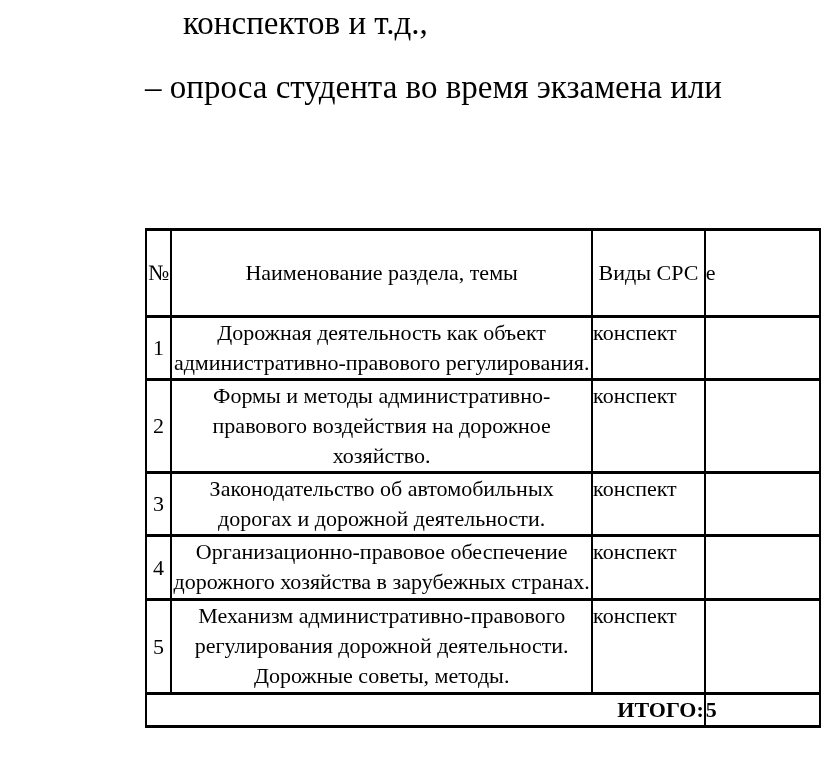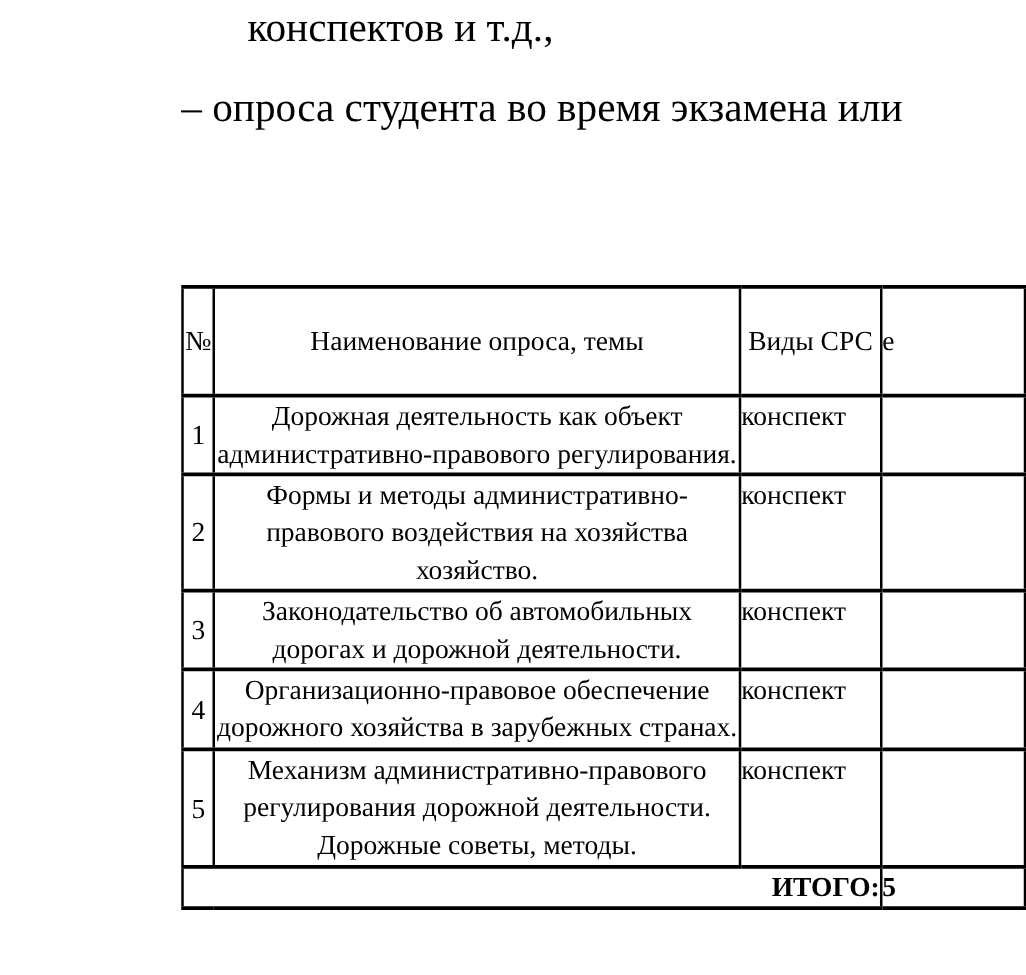--- a/index.html
+++ b/index.html
@@ -11,21 +11,21 @@
     overflow: hidden;
     color: #000000;
     font-family: "Liberation Serif", "DejaVu Serif", serif;
   }
   .intro-line {
     position: absolute;
     font-size: 33px;
     line-height: 40px;
     white-space: nowrap;
   }
-  .intro-line-1 { left: 198px; top: 3px; }
+  .intro-line-1 { left: 183px; top: 3px; }
   .intro-line-2 { left: 145px; top: 67px; }
   .doc-heading {
     position: absolute;
     left: 509px;
     top: 179px;
     margin: 0;
     font-size: 33px;
     line-height: 40px;
     font-weight: bold;
     white-space: nowrap;
@@ -98,37 +98,37 @@
   <table class="srs-table">
     <colgroup>
       <col class="col-num">
       <col class="col-topic">
       <col class="col-type">
       <col class="col-extra">
     </colgroup>
     <tbody>
       <tr class="hdr-row">
         <td class="cell-hdr">№</td>
-        <td class="cell-hdr">Наименование опроса, темы</td>
+        <td class="cell-hdr">Наименование раздела, темы</td>
         <td class="cell-hdr">Виды СРС</td>
         <td class="cell-hdr-clipped">е</td>
       </tr>
 
       <tr class="row-h2">
         <td class="cell-num">1</td>
         <td class="cell-topic">Дорожная деятельность как объект
 административно-правового регулирования.</td>
         <td class="cell-type">конспект</td>
         <td class="cell-extra"></td>
       </tr>
 
       <tr class="row-h3">
         <td class="cell-num">2</td>
         <td class="cell-topic">Формы и методы административно-
-правового воздействия на хозяйства
+правового воздействия на дорожное
 хозяйство.</td>
         <td class="cell-type">конспект</td>
         <td class="cell-extra"></td>
       </tr>
 
       <tr class="row-h2b">
         <td class="cell-num">3</td>
         <td class="cell-topic">Законодательство об автомобильных
 дорогах и дорожной деятельности.</td>
         <td class="cell-type">конспект</td>

